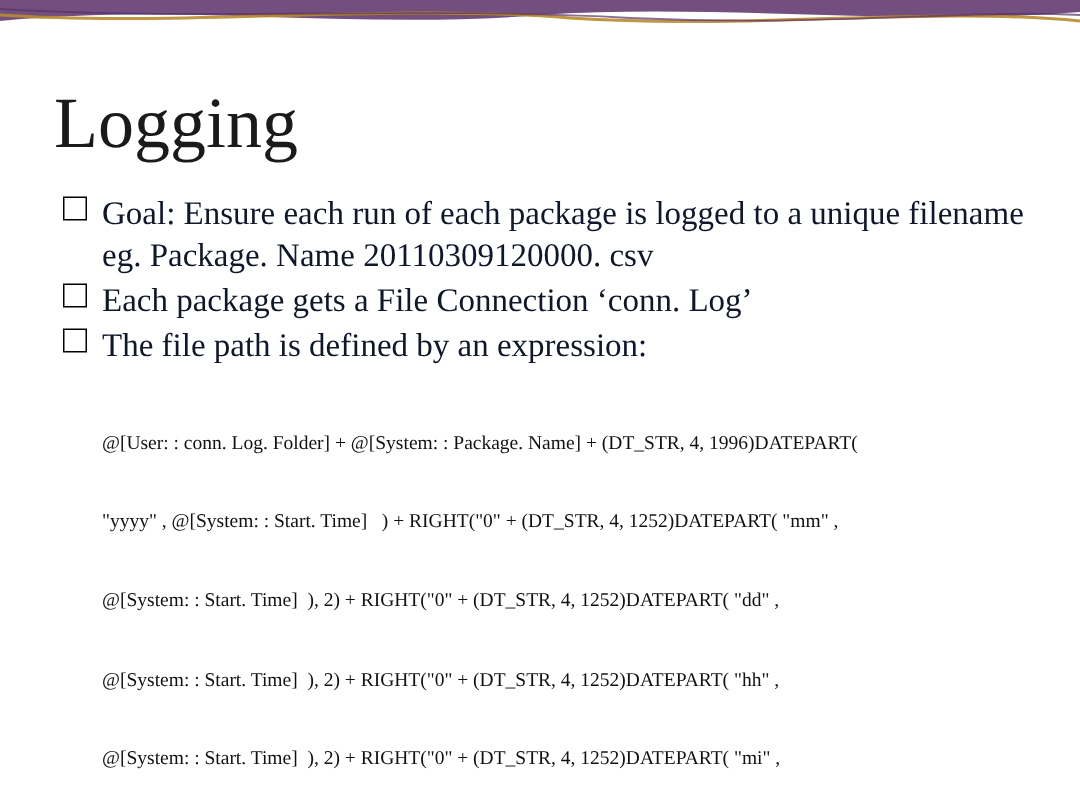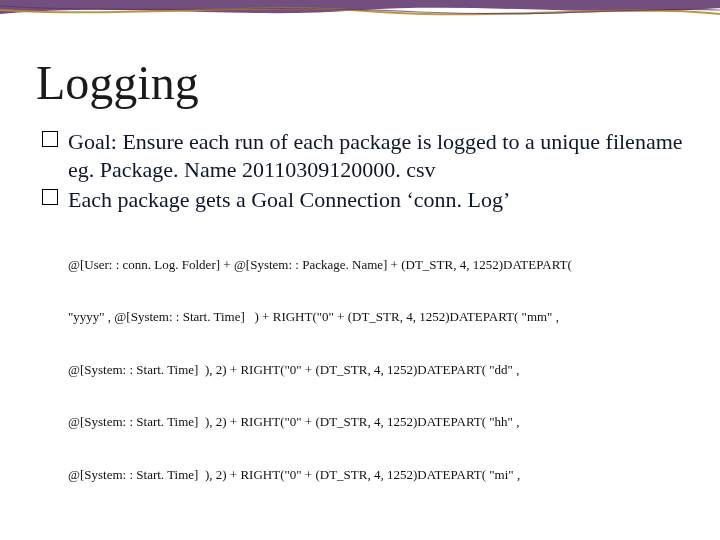--- a/index.html
+++ b/index.html
@@ -83,26 +83,30 @@
 <div class="slide">
   <h1 class="title">Logging</h1>
 
   <div class="bullets">
     <div class="bullet">
       <span class="bullet-marker"></span>
       <span>Goal: Ensure each run of each package is logged to a unique filename eg. Package. Name 20110309120000. csv</span>
     </div>
     <div class="bullet">
       <span class="bullet-marker"></span>
-      <span>Each package gets a Goal Connection ‘conn. Log’</span>
+      <span>Each package gets a File Connection ‘conn. Log’</span>
+    </div>
+    <div class="bullet">
+      <span class="bullet-marker"></span>
+      <span>The file path is defined by an expression:</span>
     </div>
   </div>
 
   <div class="code-block">
-    <div>@[User: : conn. Log. Folder] + @[System: : Package. Name] + (DT_STR, 4, 1252)DATEPART(</div>
+    <div>@[User: : conn. Log. Folder] + @[System: : Package. Name] + (DT_STR, 4, 1996)DATEPART(</div>
     <div>"yyyy" , @[System: : Start. Time]   ) + RIGHT("0" + (DT_STR, 4, 1252)DATEPART( "mm" ,</div>
     <div>@[System: : Start. Time]  ), 2) + RIGHT("0" + (DT_STR, 4, 1252)DATEPART( "dd" ,</div>
     <div>@[System: : Start. Time]  ), 2) + RIGHT("0" + (DT_STR, 4, 1252)DATEPART( "hh" ,</div>
     <div>@[System: : Start. Time]  ), 2) + RIGHT("0" + (DT_STR, 4, 1252)DATEPART( "mi" ,</div>
     
     
   </div>
 </div>
 
 </body></html>

